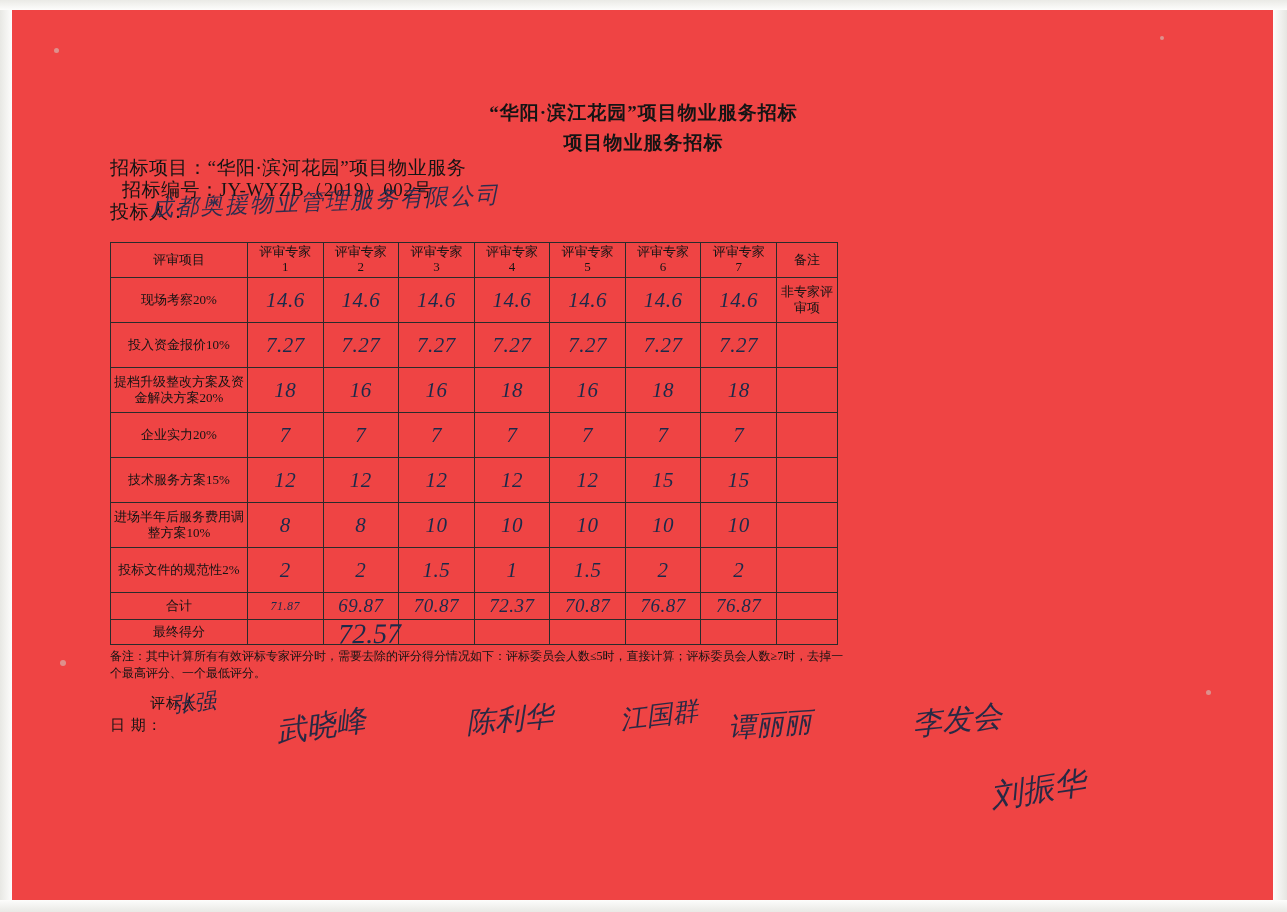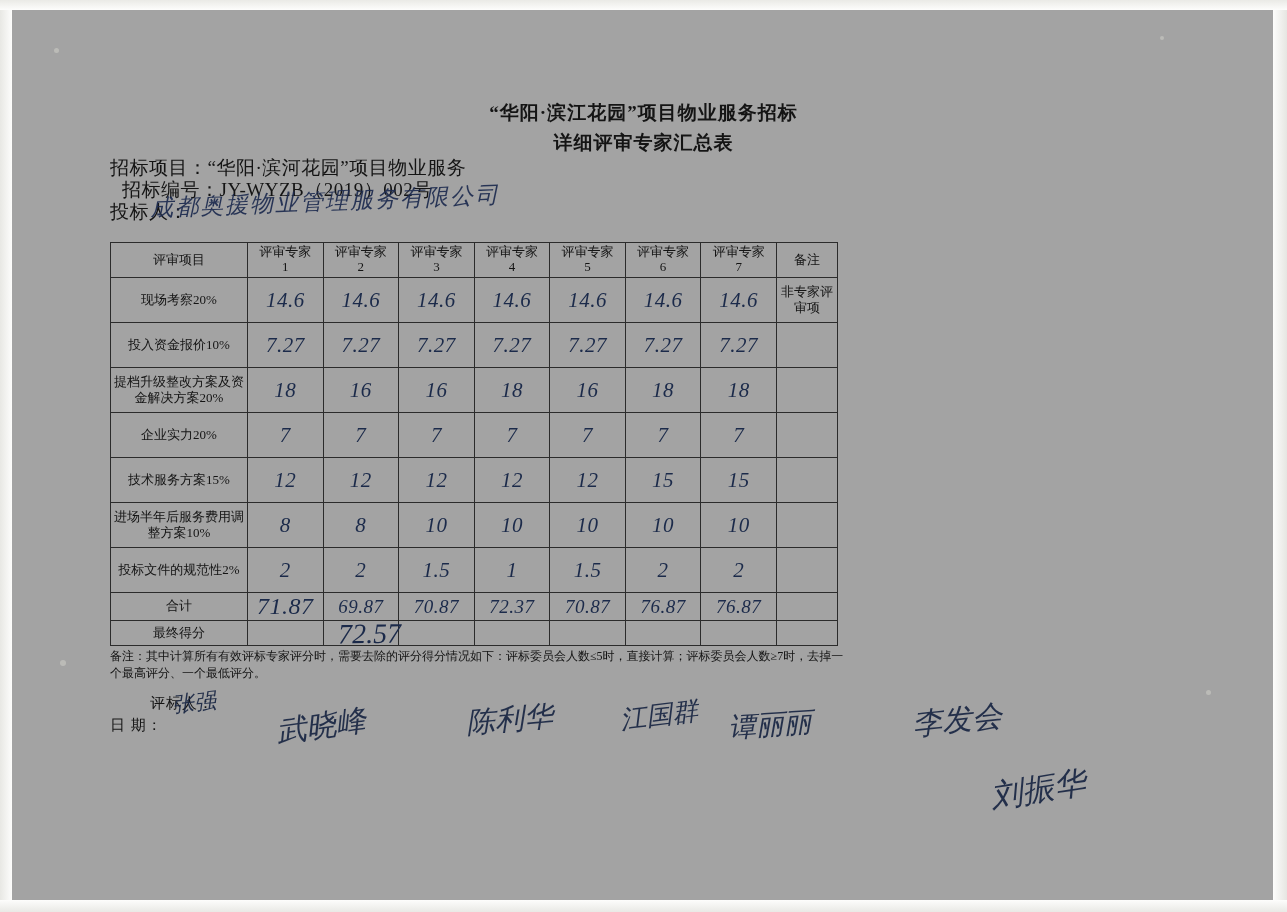--- a/index.html
+++ b/index.html
@@ -11,21 +11,21 @@
     width: 1287px;
     height: 912px;
     position: relative;
     font-family: "Liberation Serif", serif;
     color: #141414;
     overflow: hidden;
   }
   .page {
     position: absolute;
     inset: 0;
-    background: #a3a3a3;
+    background: #ef4444;
   }
   
   .scan-edge-left {
     position: absolute; left: 0; top: 0; bottom: 0; width: 12px;
     background: linear-gradient(to right, #e8e8e4, #fdfdfc);
   }
   .scan-edge-right {
     position: absolute; right: 0; top: 0; bottom: 0; width: 14px;
     background: linear-gradient(to left, #e6e6e2, #fdfdfc);
   }
@@ -185,21 +185,21 @@
   <div class="scan-edge-right"></div>
   <div class="scan-edge-top"></div>
   <div class="scan-edge-bottom"></div>
 
   <div class="speck" style="left:54px; top:48px; width:5px; height:5px;"></div>
   <div class="speck" style="left:1160px; top:36px; width:4px; height:4px;"></div>
   <div class="speck" style="left:60px; top:660px; width:6px; height:6px;"></div>
   <div class="speck" style="left:1206px; top:690px; width:5px; height:5px;"></div>
 
   <div class="title1">“华阳·滨江花园”项目物业服务招标</div>
-  <div class="title2">详细评审专家汇总表</div>
+  <div class="title2">项目物业服务招标</div>
 
   <div class="meta l1">
     <span class="lbl">招标项目：</span><span class="val">“华阳·滨河花园”项目物业服务</span>
   </div>
   <div class="meta l2">
     <span class="lbl">招标编号：</span><span class="val">JY-WYZB（2019）002号</span>
   </div>
   <div class="meta l3">
     <span class="lbl">投标人：</span>
   </div>
@@ -320,21 +320,21 @@
       <td class="score"><span class="hw">1.5</span></td>
       <td class="score"><span class="hw">1</span></td>
       <td class="score"><span class="hw">1.5</span></td>
       <td class="score"><span class="hw">2</span></td>
       <td class="score"><span class="hw">2</span></td>
       <td class="remark-small"></td>
     </tr>
 
     <tr>
       <td class="rowhead total-label">合计</td>
-      <td style="height:26px"><span class="hw" style="font-size:24px">71.87</span></td>
+      <td style="height:26px"><span class="hw" style="font-size:12px">71.87</span></td>
       <td><span class="hw" style="font-size:19px">69.87</span></td>
       <td><span class="hw" style="font-size:19px">70.87</span></td>
       <td><span class="hw" style="font-size:19px">72.37</span></td>
       <td><span class="hw" style="font-size:19px">70.87</span></td>
       <td><span class="hw" style="font-size:19px">76.87</span></td>
       <td><span class="hw" style="font-size:19px">76.87</span></td>
       <td></td>
     </tr>
 
     <tr>

